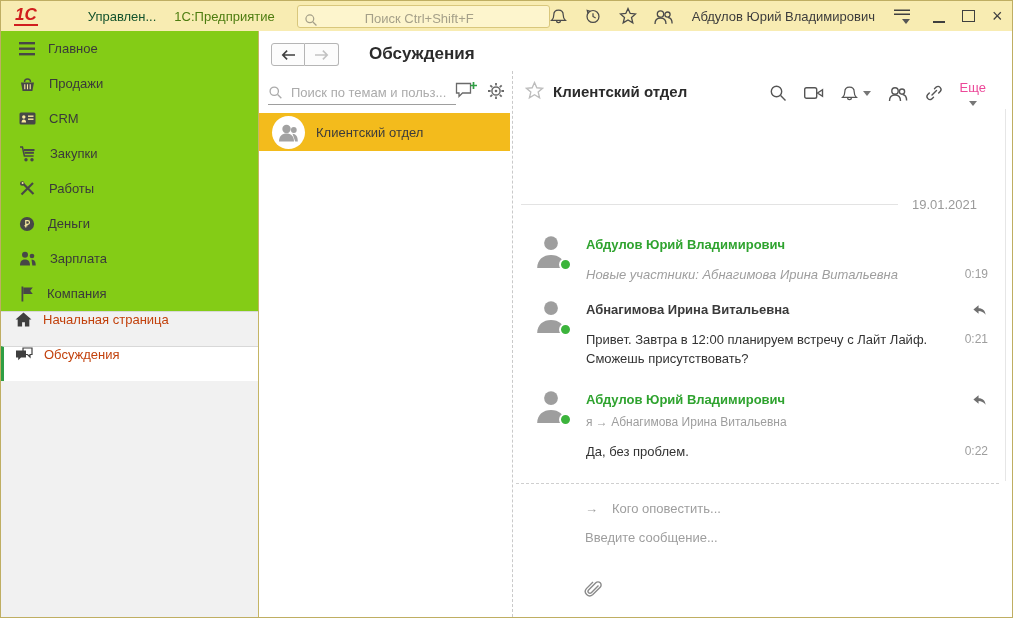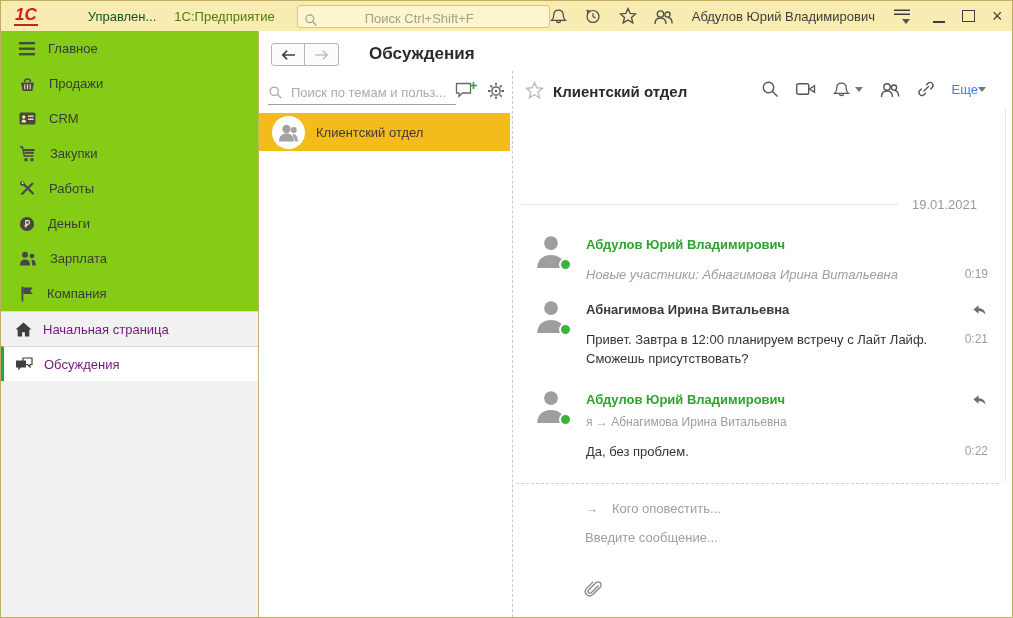--- a/index.html
+++ b/index.html
@@ -30,22 +30,22 @@
   .win-min{width:12px;height:11px;border-bottom:2px solid #3f3f3f;cursor:pointer;}
   .win-max{width:11px;height:10px;border:1.6px solid #3f3f3f;cursor:pointer;}
   .win-close{font-size:18px;color:#3f3f3f;line-height:16px;cursor:pointer;font-weight:400;}
 
   
   .sidebar{position:absolute;top:30px;left:0;width:258px;bottom:0;background:#f1f1f1;
     border-right:1px solid #c5b565;box-sizing:border-box;}
   .side-top{background:#84cc16;}
   .side-item{height:35px;display:flex;align-items:center;padding-left:18px;gap:13px;
     color:#3a3a3a;cursor:pointer;}
-  .side-foot{border-top:1px solid #d8d8d8;height:34px;display:flex;align-items:center;
-    padding-left:14px;gap:11px;background:#f1f1f1;cursor:pointer;color:#701a75;}
+  .side-foot{border-top:1px solid #d8d8d8;height:34px;display:flex;align-items:flex-start;
+    padding-left:14px;gap:11px;background:#f1f1f1;cursor:pointer;color:#c2410c;}
   .side-foot.active{background:#fff;border-left:3px solid #2f9e44;padding-left:11px;}
 
   
   .main{position:absolute;left:258px;top:30px;right:0;bottom:0;background:#fff;}
   .nav-group{position:absolute;left:12px;top:12px;display:flex;}
   .nav-btn{width:34px;height:23px;background:#fcfcfc;border:1px solid #b5b5b5;
     display:flex;align-items:center;justify-content:center;cursor:pointer;box-sizing:border-box;}
   .nav-btn.back{border-radius:3px 0 0 3px;}
   .nav-btn.fwd{border-radius:0 3px 3px 0;border-left:none;}
   .main-title{position:absolute;left:110px;top:13px;font-size:17px;font-weight:bold;color:#2b2b2b;}
@@ -64,21 +64,21 @@
   .chat-item .circ{width:33px;height:33px;border-radius:50%;background:#fff;margin-left:13px;
     display:flex;align-items:center;justify-content:center;}
   .chat-item .ci-label{margin-left:11px;color:#3b3b3b;}
 
   
   .chat{position:absolute;left:253px;top:40px;right:0;bottom:0;border-left:1px dashed #c9c9c9;}
   .chat-star{position:absolute;left:12px;top:10px;cursor:pointer;}
   .chat-title{position:absolute;left:40px;top:12px;font-size:15px;font-weight:bold;color:#2b2b2b;}
   .chat-icons{position:absolute;right:26px;top:9px;display:flex;align-items:center;gap:17px;}
   .chat-icons .ci{cursor:pointer;display:flex;align-items:center;gap:5px;}
-  .more{color:#3b82f6;display:flex;align-items:center;cursor:pointer;}
+  .more{color:#ec4899;display:flex;align-items:center;gap:6px;cursor:pointer;flex-direction:column;}
   .scroll-line{position:absolute;right:6px;top:38px;height:372px;width:1px;background:#e6e6e6;}
 
   .date-row{position:absolute;left:8px;right:35px;top:126px;display:flex;align-items:center;}
   .date-line{flex:1;height:1px;background:#e3e3e3;margin-right:14px;}
   .date-text{color:#9a9a9a;}
 
   .msg{position:absolute;left:20px;right:24px;padding-left:53px;}
   .msg .avatar{position:absolute;left:2px;top:-3px;width:34px;height:36px;}
   .msg .dot{position:absolute;left:24px;top:24px;width:9px;height:9px;border-radius:50%;
     background:#3cb43c;border:2px solid #fff;}

